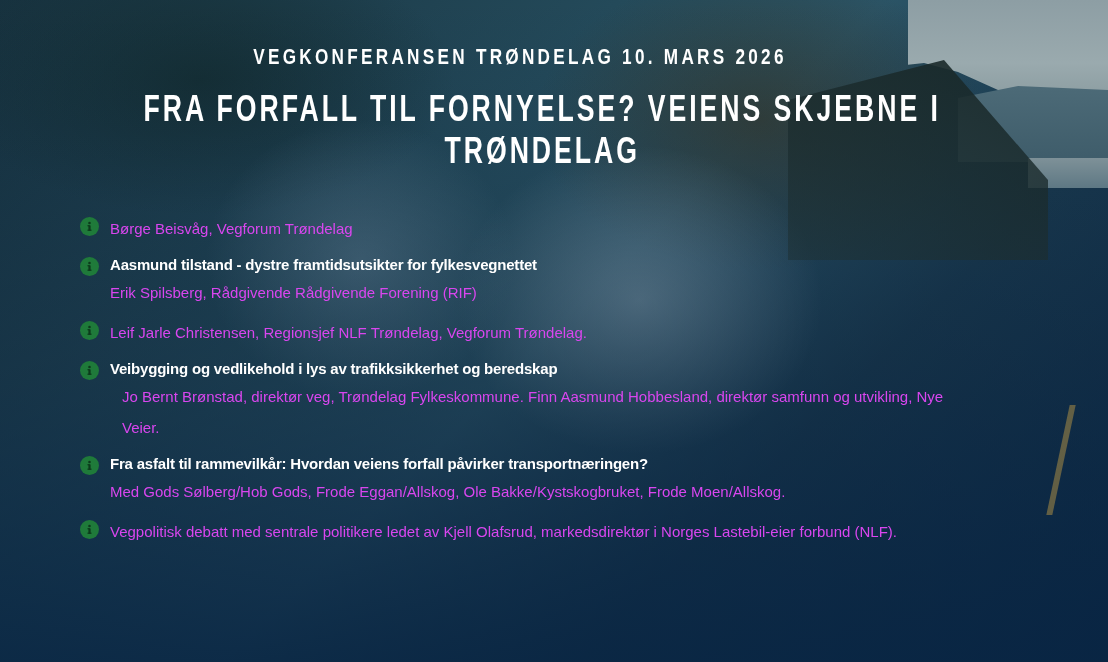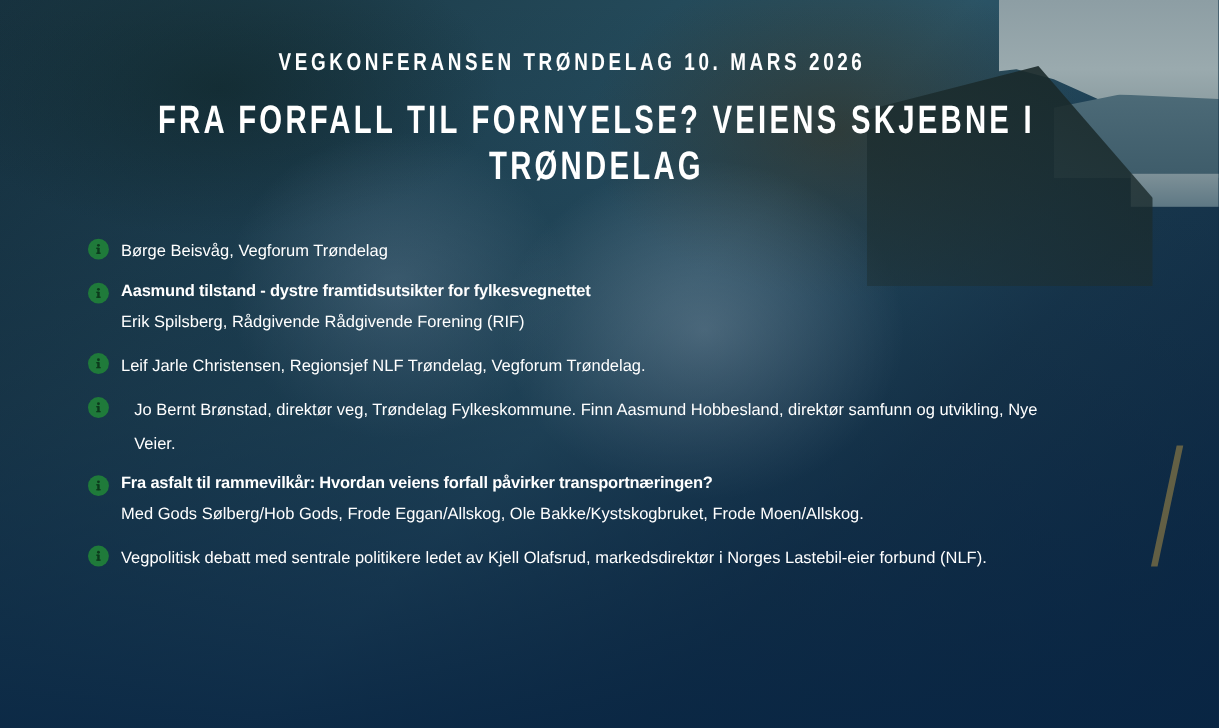--- a/index.html
+++ b/index.html
@@ -89,21 +89,21 @@
     .info-icon svg { width: 11px; height: 11px; }
     .item-title {
       font-weight: 700;
       font-size: 15px;
       line-height: 24px;
       letter-spacing: -0.2px;
     }
     .item-desc {
       font-size: 15px;
       line-height: 31px;
-      color: #ffffff;
+      color: #d946ef;
     }
   </style>
 </head>
 <body>
 
 <div class="bg">
   <div class="sky"></div>
   <div class="hills"></div>
   <div class="water"></div>
   <div class="slope"></div>
@@ -154,20 +154,21 @@
     </li>
     <li class="agenda-item">
       <span class="info-icon">
         <svg viewBox="0 0 12 12">
             <circle cx="6" cy="2.2" r="1.4" fill="#0c3a1c"></circle>
             <rect x="4.8" y="4.5" width="2.4" height="6" rx="0.6" fill="#0c3a1c"></rect>
             <rect x="3.8" y="4.5" width="2.2" height="1.3" fill="#0c3a1c"></rect>
             <rect x="3.8" y="9.4" width="4.4" height="1.3" fill="#0c3a1c"></rect>
           </svg>
       </span>
+      <div class="item-title">Veibygging og vedlikehold i lys av trafikksikkerhet og beredskap</div>
       <div class="item-desc" style="width:850px;margin-left:12px;">Jo Bernt Brønstad, direktør veg, Trøndelag Fylkeskommune. Finn Aasmund Hobbesland, direktør samfunn og utvikling, Nye Veier.</div>
     </li>
     <li class="agenda-item">
       <span class="info-icon">
         <svg viewBox="0 0 12 12">
             <circle cx="6" cy="2.2" r="1.4" fill="#0c3a1c"></circle>
             <rect x="4.8" y="4.5" width="2.4" height="6" rx="0.6" fill="#0c3a1c"></rect>
             <rect x="3.8" y="4.5" width="2.2" height="1.3" fill="#0c3a1c"></rect>
             <rect x="3.8" y="9.4" width="4.4" height="1.3" fill="#0c3a1c"></rect>
           </svg>

